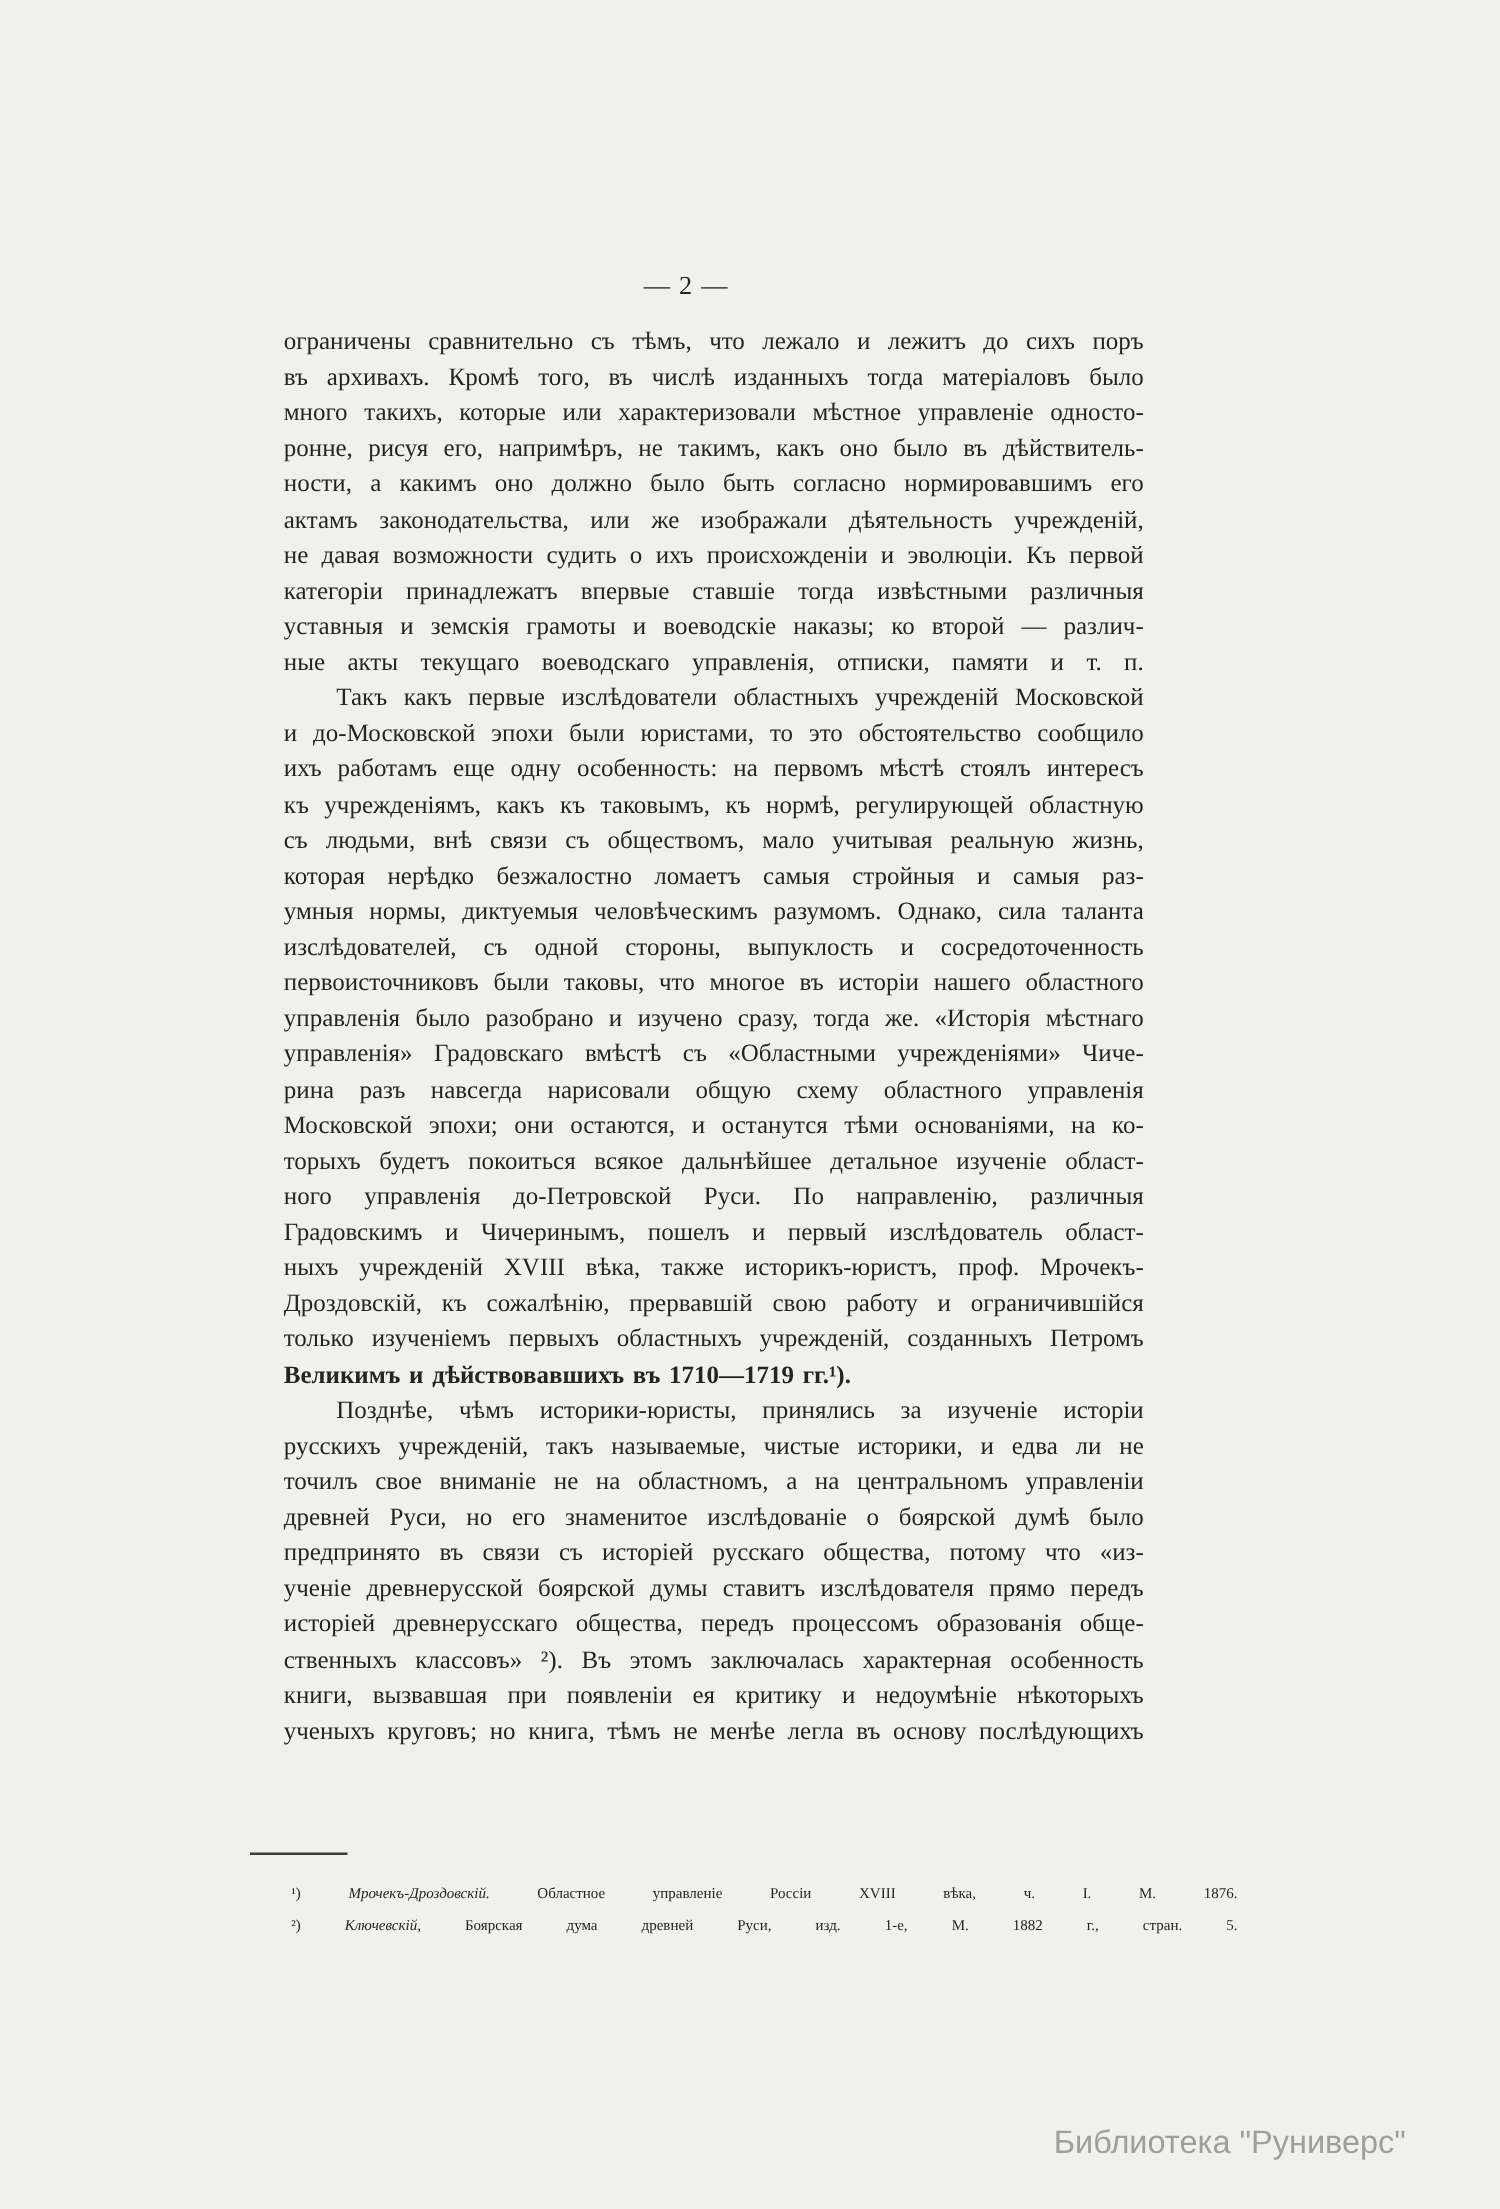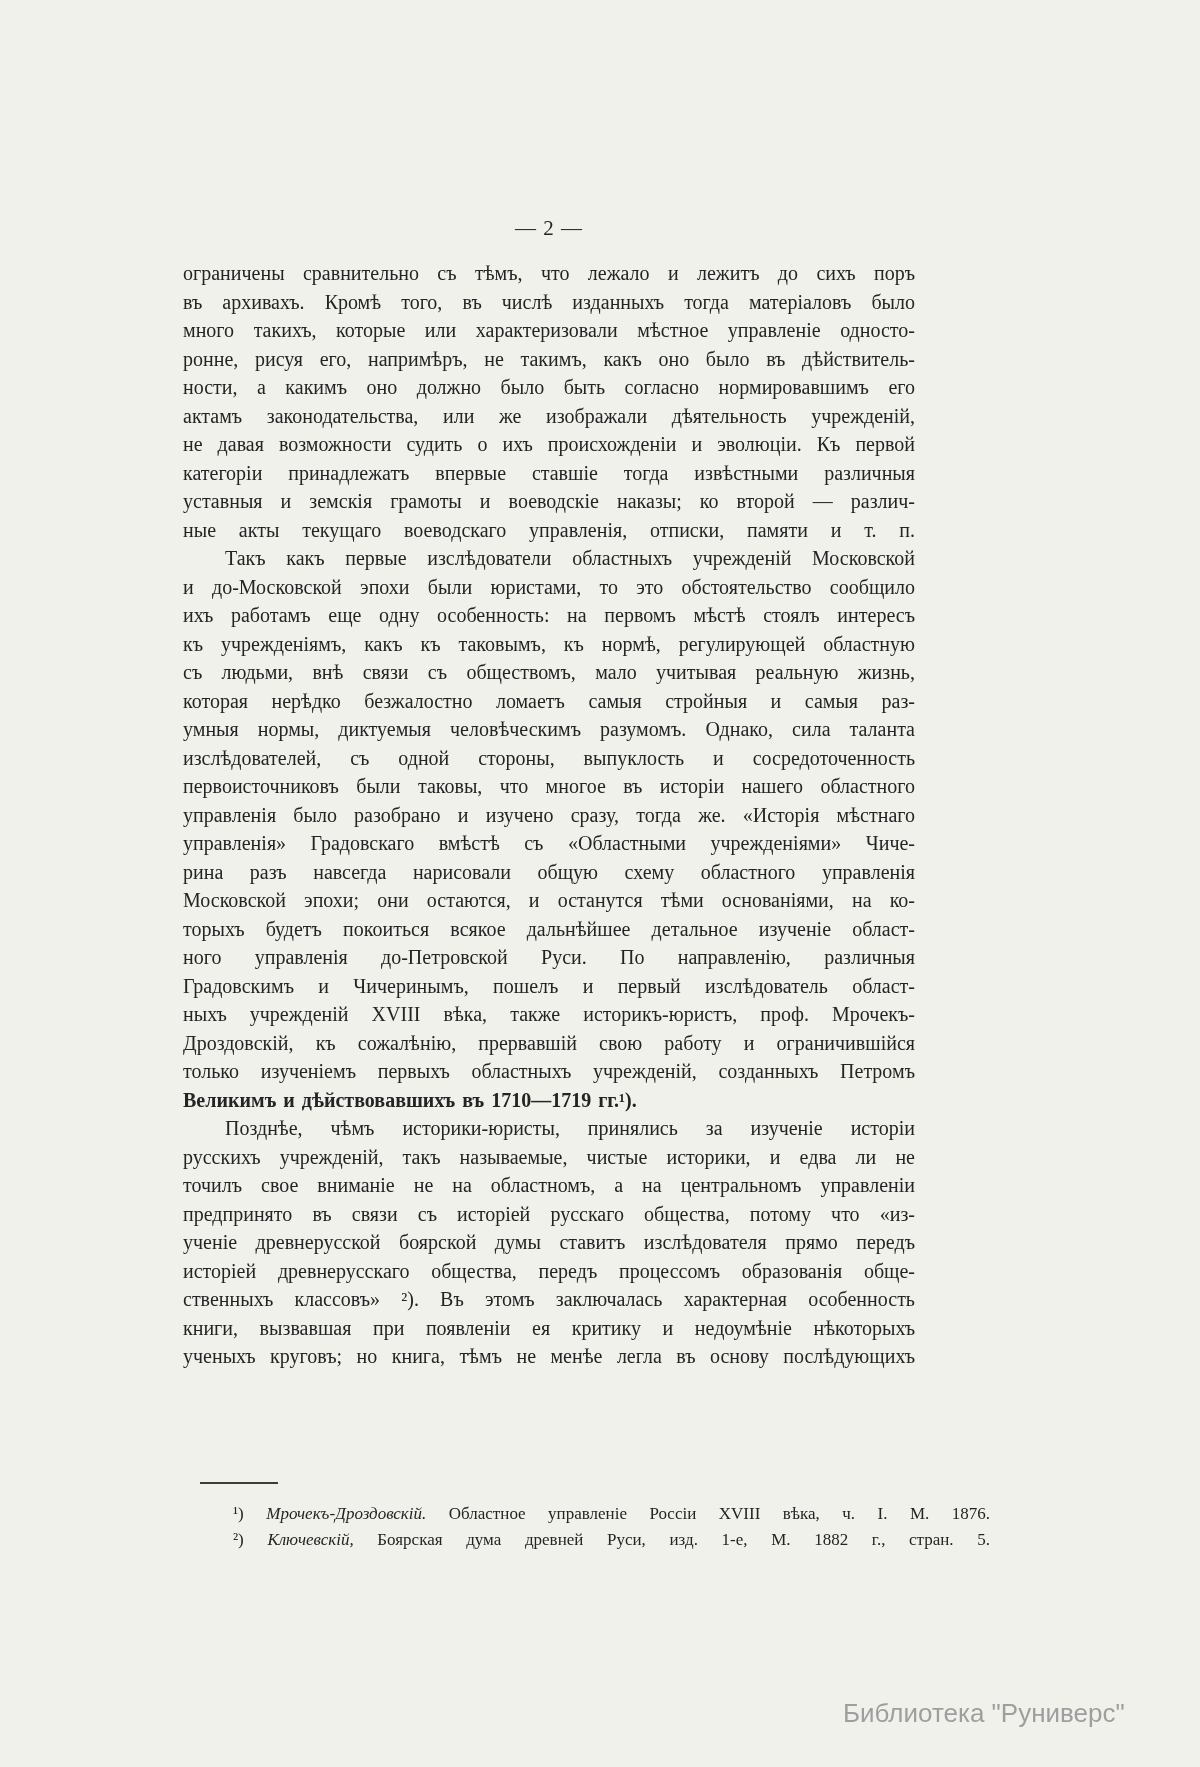--- a/index.html
+++ b/index.html
@@ -28,33 +28,34 @@
     left: 183px; top: 259px; width: 732px;
     font-size: 20px;
     line-height: 28.5px;
     word-spacing: 2px;
   }
   .line {
     text-align: justify;
     text-align-last: justify;
     -moz-text-align-last: justify;
     height: 28.5px;
+    margin-left: 44px;
   }
   .line.indent { padding-left: 42px; box-sizing: border-box; }
   .line.flush  { text-align-last: left; font-weight: bold; -moz-text-align-last: left; }
   .footnote-rule {
     position: absolute;
     left: 200px; top: 1482px;
     width: 78px; height: 2px;
     background: #3c3c3c;
   }
   .footnotes {
     position: absolute;
     left: 233px; top: 1501px; width: 757px;
-    font-size: 17px;
+    font-size: 12px;
     line-height: 26px;
     word-spacing: 2px;
   }
   .footnote {
     text-align: justify;
     text-align-last: justify;
     -moz-text-align-last: justify;
     white-space: normal;
   }
   .fn-author { font-style: italic; }
@@ -101,20 +102,21 @@
       <div class="line">торыхъ будетъ покоиться всякое дальнѣйшее детальное изученіе област-</div>
       <div class="line">ного управленія до-Петровской Руси. По направленію, различныя</div>
       <div class="line">Градовскимъ и Чичеринымъ, пошелъ и первый изслѣдователь област-</div>
       <div class="line">ныхъ учрежденій XVIII вѣка, также историкъ-юристъ, проф. Мрочекъ-</div>
       <div class="line">Дроздовскій, къ сожалѣнію, прервавшій свою работу и ограничившійся</div>
       <div class="line">только изученіемъ первыхъ областныхъ учрежденій, созданныхъ Петромъ</div>
       <div class="line flush">Великимъ и дѣйствовавшихъ въ 1710—1719 гг.¹).</div>
       <div class="line indent">Позднѣе, чѣмъ историки-юристы, принялись за изученіе исторіи</div>
       <div class="line">русскихъ учрежденій, такъ называемые, чистые историки, и едва ли не</div>
       <div class="line">точилъ свое вниманіе не на областномъ, а на центральномъ управленіи</div>
+      <div class="line">древней Руси, но его знаменитое изслѣдованіе о боярской думѣ было</div>
       <div class="line">предпринято въ связи съ исторіей русскаго общества, потому что «из-</div>
       <div class="line">ученіе древнерусской боярской думы ставитъ изслѣдователя прямо передъ</div>
       <div class="line">исторіей древнерусскаго общества, передъ процессомъ образованія обще-</div>
       <div class="line">ственныхъ классовъ» ²). Въ этомъ заключалась характерная особенность</div>
       <div class="line">книги, вызвавшая при появленіи ея критику и недоумѣніе нѣкоторыхъ</div>
       <div class="line">ученыхъ круговъ; но книга, тѣмъ не менѣе легла въ основу послѣдующихъ</div>
     </div>
 
   <div class="footnote-rule"></div>
 

